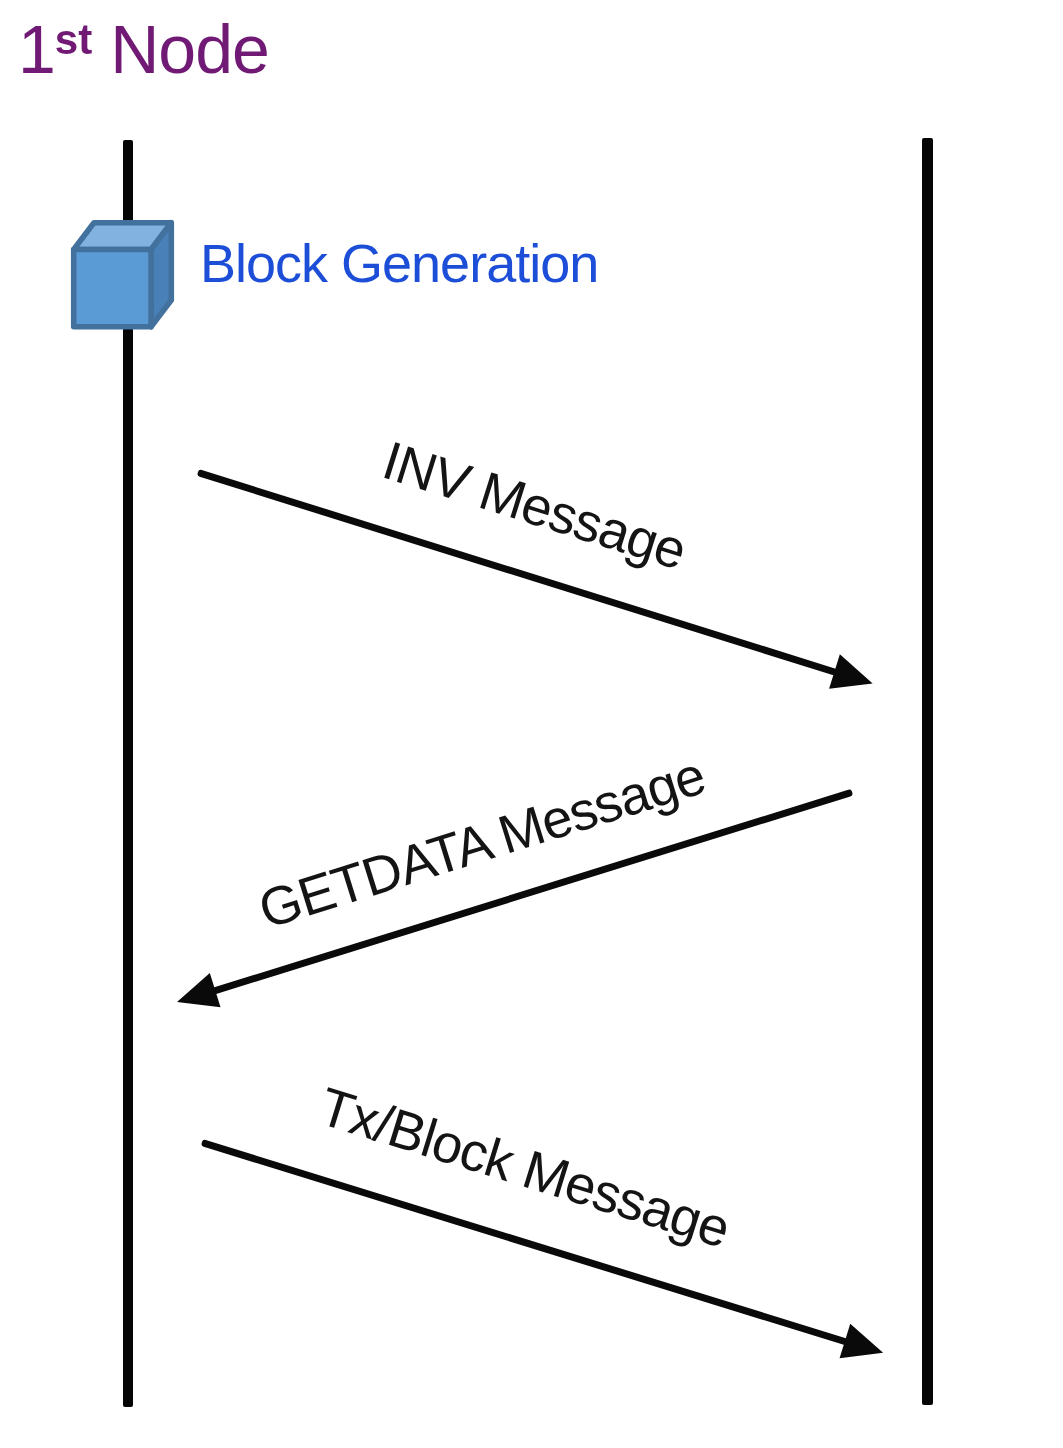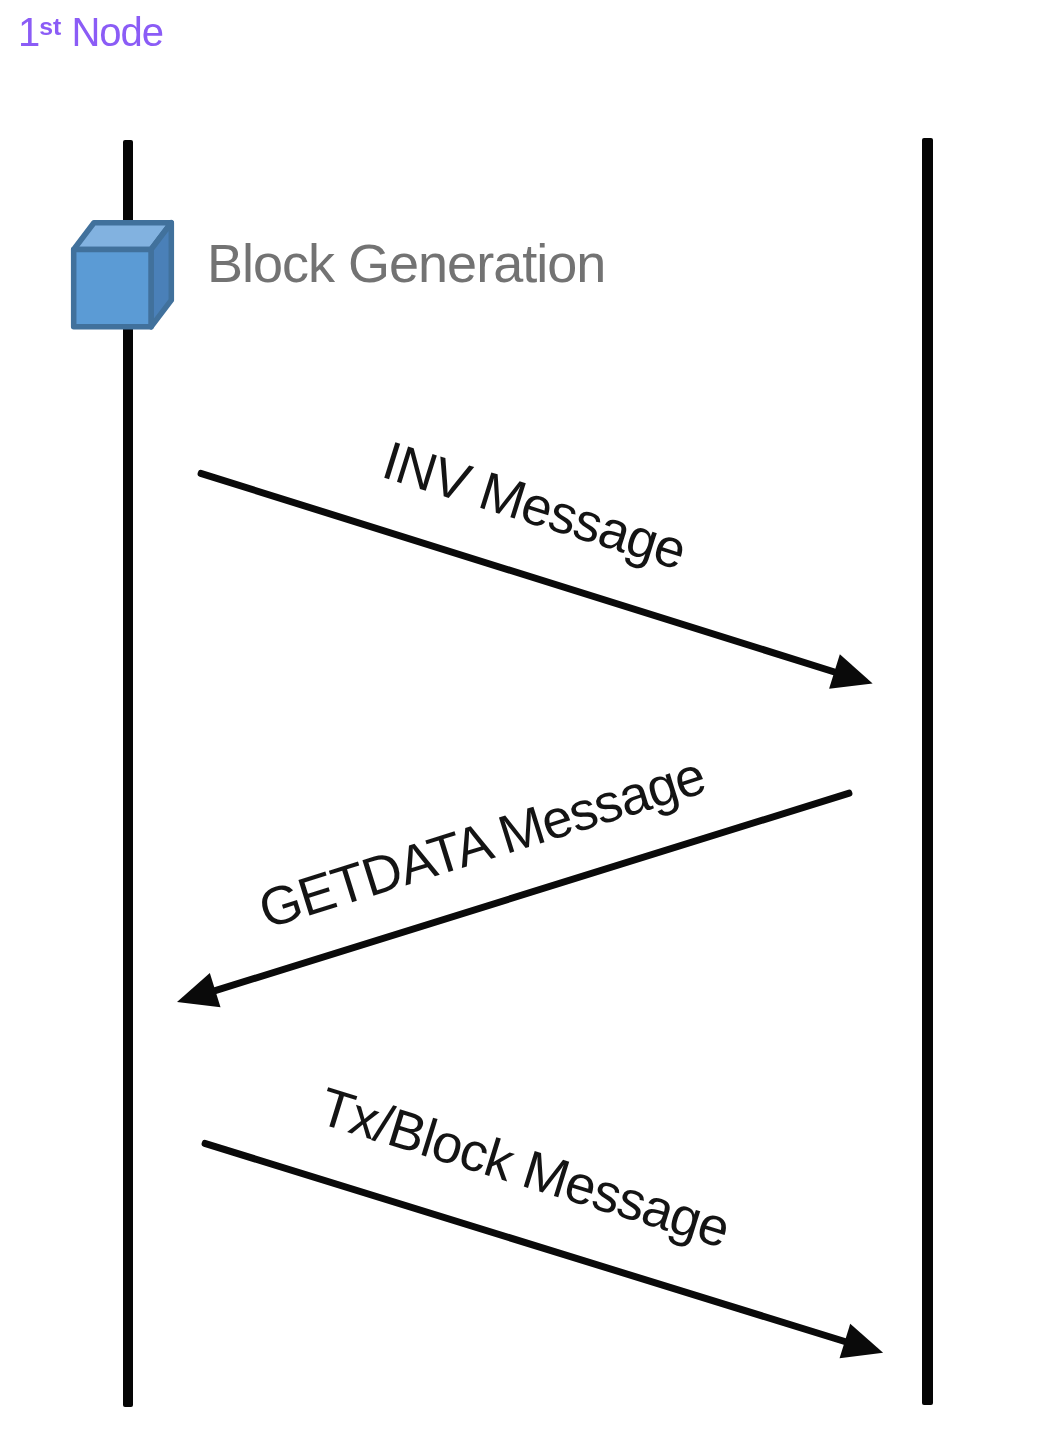--- a/index.html
+++ b/index.html
@@ -7,24 +7,24 @@
     position:relative;
     width:1063px;height:1448px;
     background:#ffffff;
     overflow:hidden;
     font-family:"Liberation Sans", sans-serif;
     color:#161616;
   }
   
   .node-label{
     position:absolute;
-    font-size:40px;
+    font-size:68px;
     font-weight:500;
     letter-spacing:-1px;
-    color:#8b5cf6;
+    color:#701a75;
     white-space:nowrap;
   }
   .node-label .ord{
     font-size:0.62em;
     vertical-align:0.45em;
     font-weight:600;
     letter-spacing:0;
   }
   #node1-label{left:18px;top:10px;}
   #node2-label{left:805px;top:20px;}
@@ -40,25 +40,25 @@
   #lifeline-2{left:922px;top:138px;height:1267px;width:11px;}
 
   
   #block-cube{
     position:absolute;
     left:70px;top:212px;
     width:105px;height:121px;
   }
   #block-gen-label{
     position:absolute;
-    left:207px;top:232px;
+    left:200px;top:232px;
     font-size:54px;
     font-weight:500;
     letter-spacing:-1px;
-    color:#737373;
+    color:#1d4ed8;
     white-space:nowrap;
   }
 
   
   .arrow{
     position:absolute;
     height:36px;
     transform-origin:left center;
   }
   .arrow .shaft{

